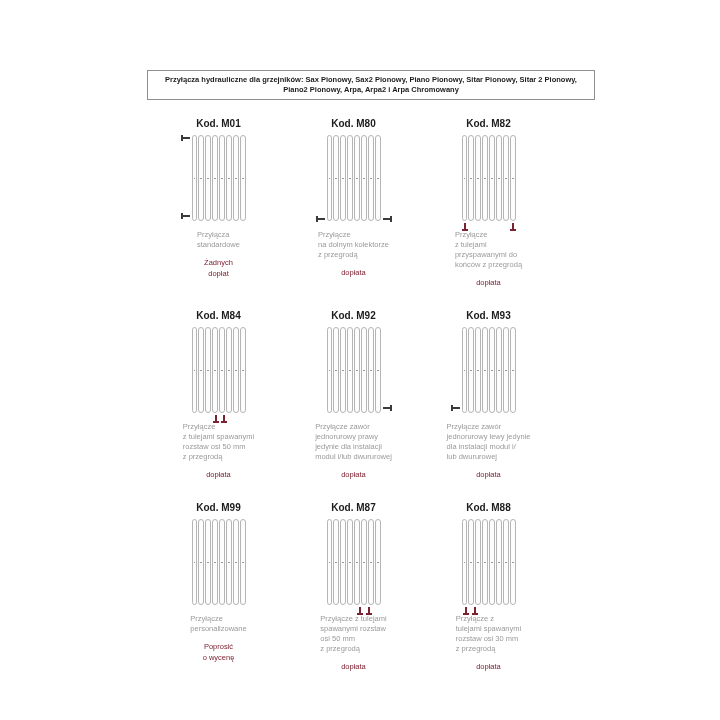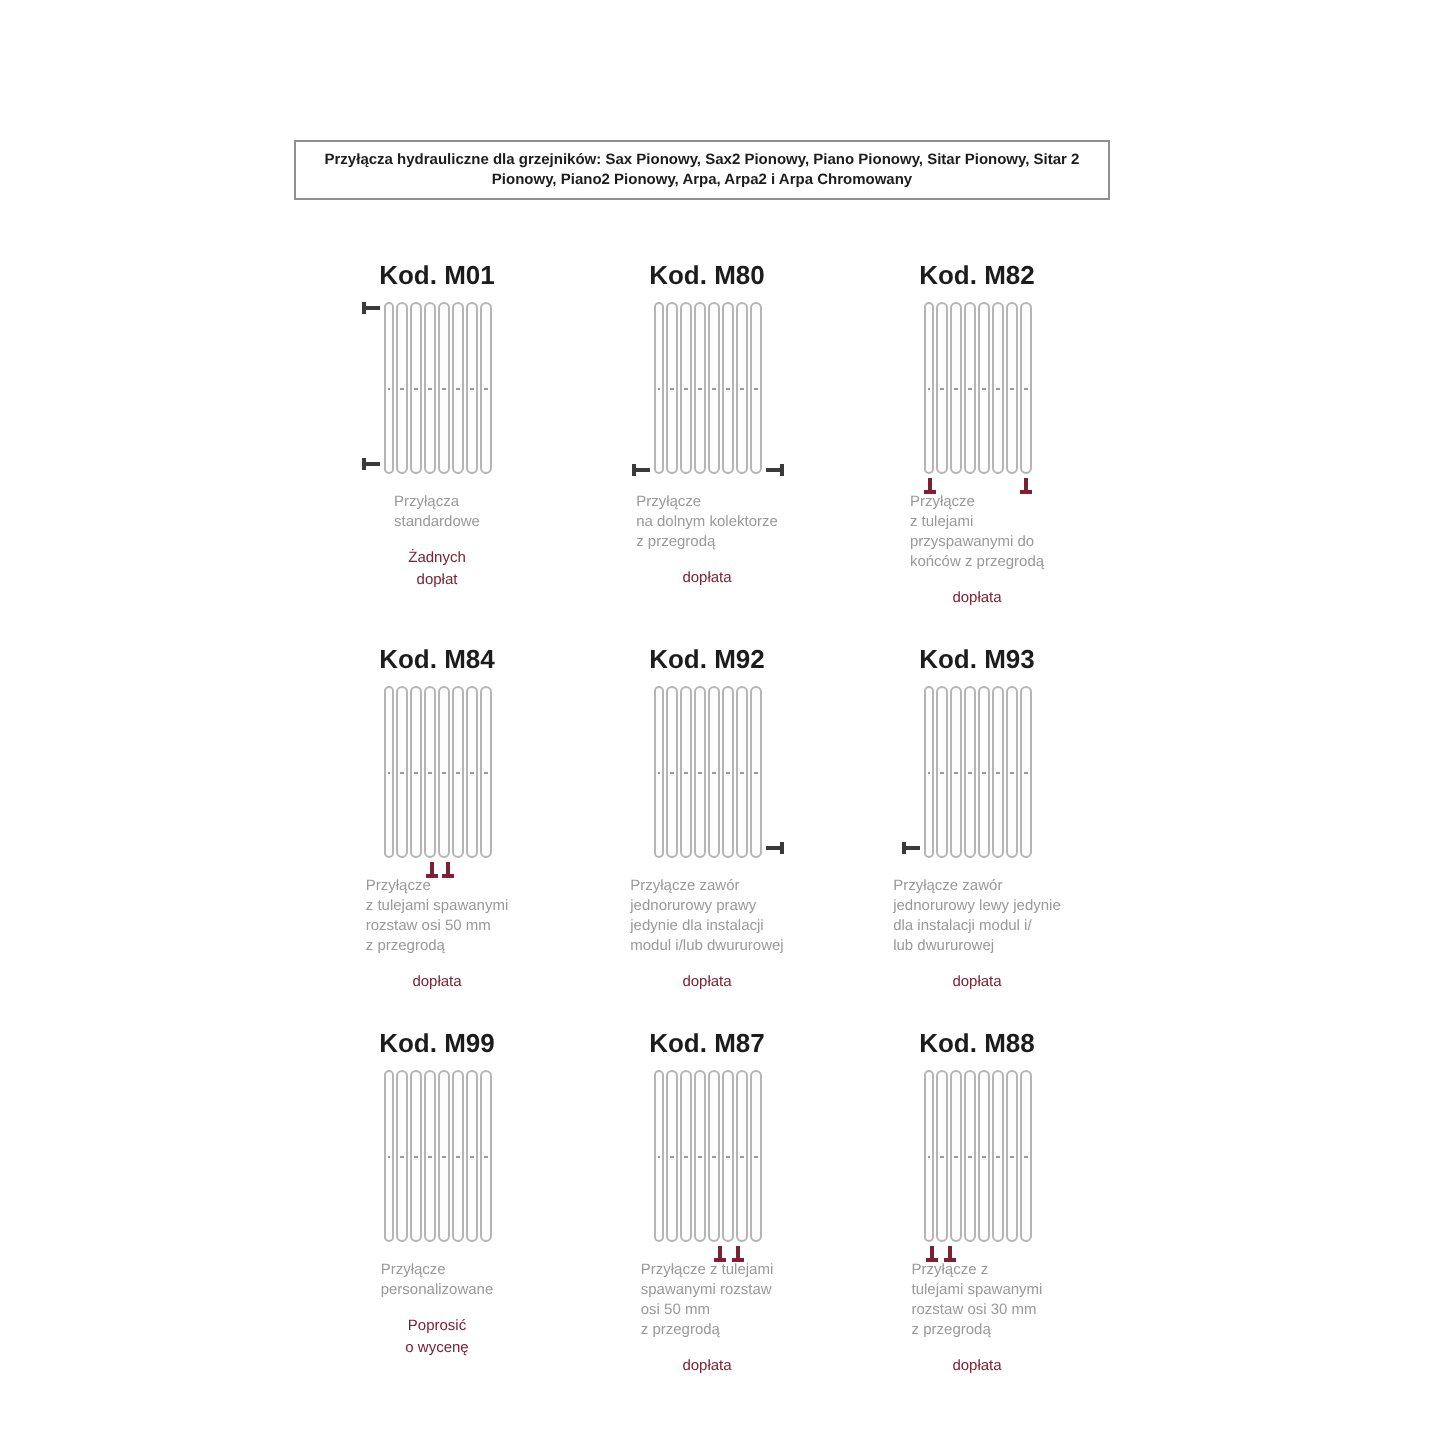--- a/index.html
+++ b/index.html
@@ -2,33 +2,33 @@
 <html><head>
 <meta charset="utf-8">
 <style>
   html, body { margin: 0; padding: 0; }
   body {
     width: 720px; height: 720px; background: #ffffff;
     font-family: "Liberation Sans", sans-serif;
     position: relative; overflow: hidden;
   }
   .header-box {
-    position: absolute; left: 147px; top: 70px; width: 408px;
+    position: absolute; left: 147px; top: 70px; width: 448px;
     box-sizing: border-box; border: 1px solid #8f8f8f;
     padding: 4px 8px; text-align: center;
     font-size: 7.5px; font-weight: bold; color: #1c1c1c;
     line-height: 10px;
   }
   .grid {
     position: absolute; left: 151px; top: 114px;
     display: grid; grid-template-columns: repeat(3, 135px);
     grid-auto-rows: 192px;
   }
   .cell { display: flex; flex-direction: column; align-items: center; }
-  .code { font-size: 13px; font-weight: bold; color: #1c1c1c; margin-top: 16px; text-align: right; }
+  .code { font-size: 10px; font-weight: bold; color: #1c1c1c; margin-top: 4px; text-align: right; }
   .radiator {
     position: relative; width: 56px; height: 86px;
     margin-top: 6px; display: flex; gap: 1px; padding: 0 1px; box-sizing: border-box;
   }
   .tube {
     flex: 1; min-width: 0; display: block;
     border: 1px solid #b5b5b5; border-radius: 3px;
     background: #fdfdfd; position: relative;
   }
   .tube::after {

